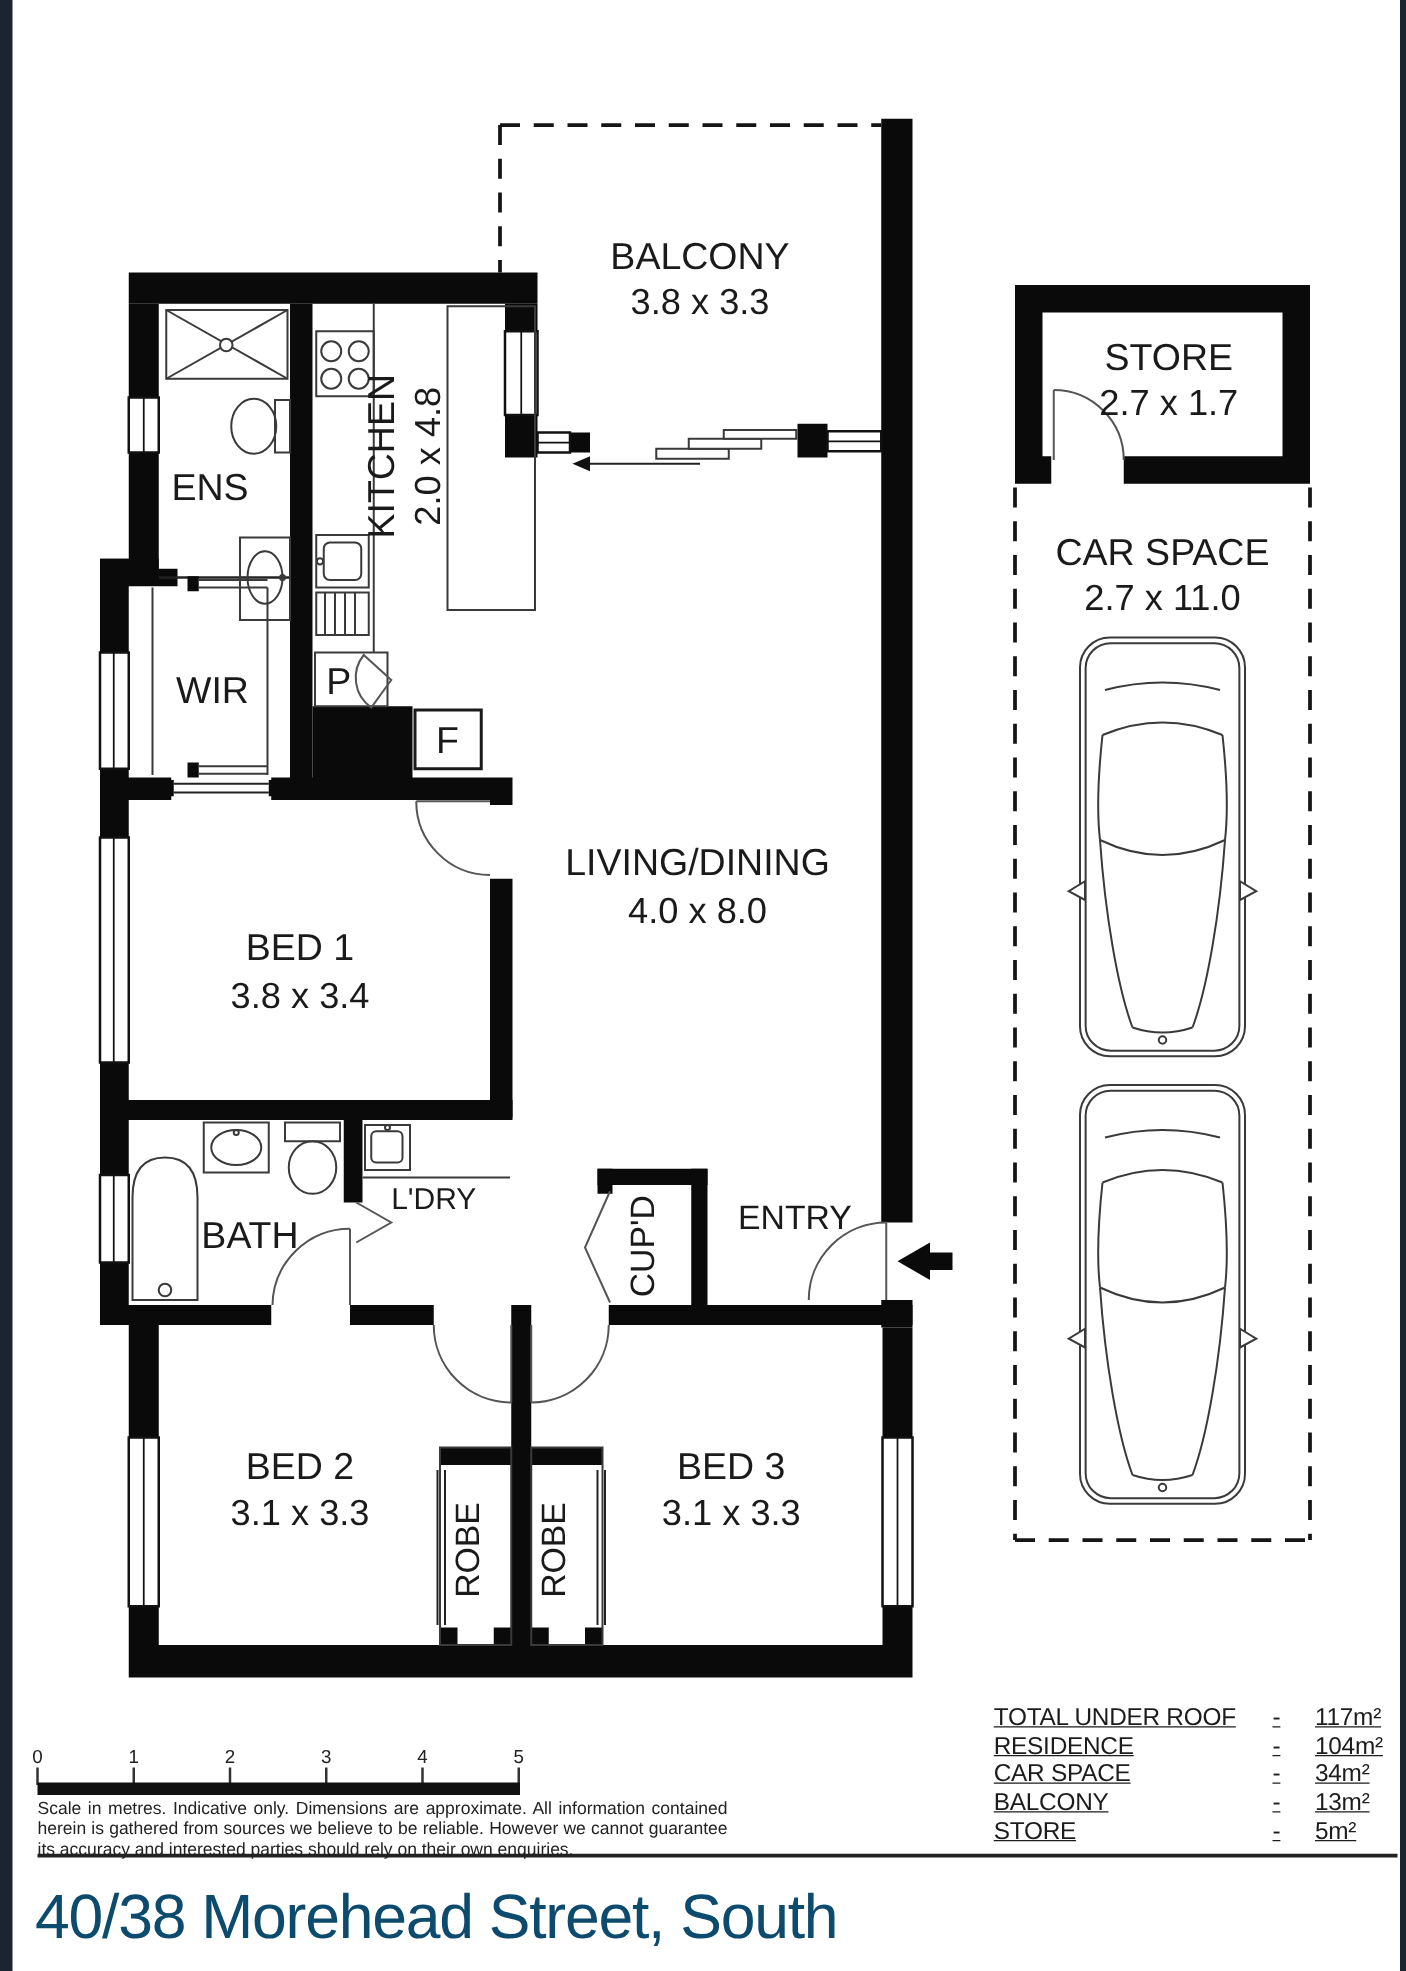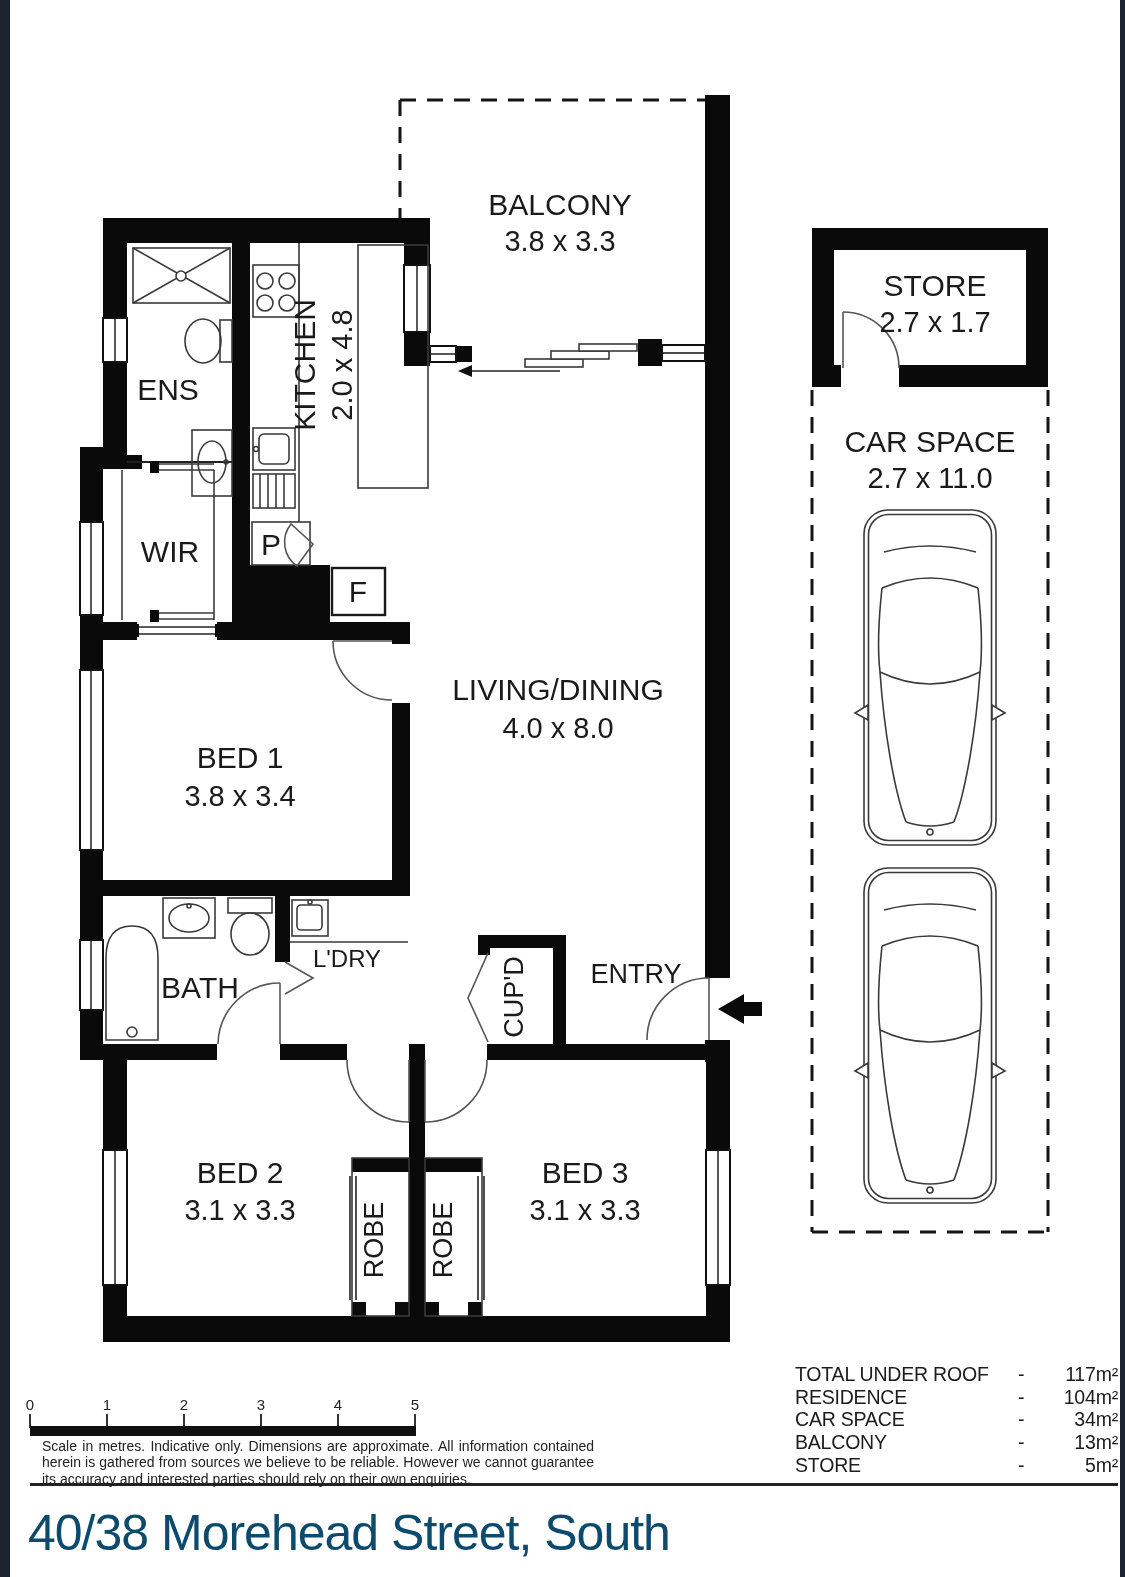--- a/index.html
+++ b/index.html
@@ -21,27 +21,27 @@
   .fix{fill:none;stroke:#3a3a3a;stroke-width:1.6;}
   .fixw{fill:#ffffff;stroke:#3a3a3a;stroke-width:1.6;}
   .door{fill:none;stroke:#555;stroke-width:1.6;}
   .win{fill:#ffffff;stroke:#111;stroke-width:2;}
   .winline{stroke:#111;stroke-width:1.4;}
   .dash{fill:none;stroke:#151515;stroke-width:3;stroke-dasharray:16 11;}
   .thin{stroke:#222;stroke-width:2;fill:none;}
   .slider{stroke:#222;stroke-width:1.6;fill:none;}
   #disclaimer{
     position:absolute;left:30px;top:1438px;width:552px;
-    font-size:14px;line-height:16.4px;color:#222;text-align:justify;margin-left:12px;
+    font-size:14px;line-height:16.4px;color:#222;text-align:justify;
   }
   #area-table{position:absolute;left:795px;top:1363px;width:323px;color:#1c1c1c;}
-  #area-table .arow{display:flex;font-size:19.5px;line-height:22.7px;letter-spacing:-0.2px;}
+  #area-table .arow{display:flex;font-size:19.5px;line-height:22.7px;letter-spacing:-0.2px;text-decoration:underline;}
   #area-table .alabel{flex:1;white-space:nowrap;}
   #area-table .adash{width:34px;text-align:left;}
-  #area-table .aval{width:66px;text-align:right;}
+  #area-table .aval{width:66px;}
   #footer-divider{position:absolute;left:30px;top:1483px;width:1088px;height:3px;background:#222;}
   #page-title{
     position:absolute;left:28px;top:1504px;width:1060px;
     font-size:50px;color:#0c4a6e;letter-spacing:-1px;white-space:nowrap;
   }
 </style>
 </head>
 <body>
 
 <div class="edge left"></div>

